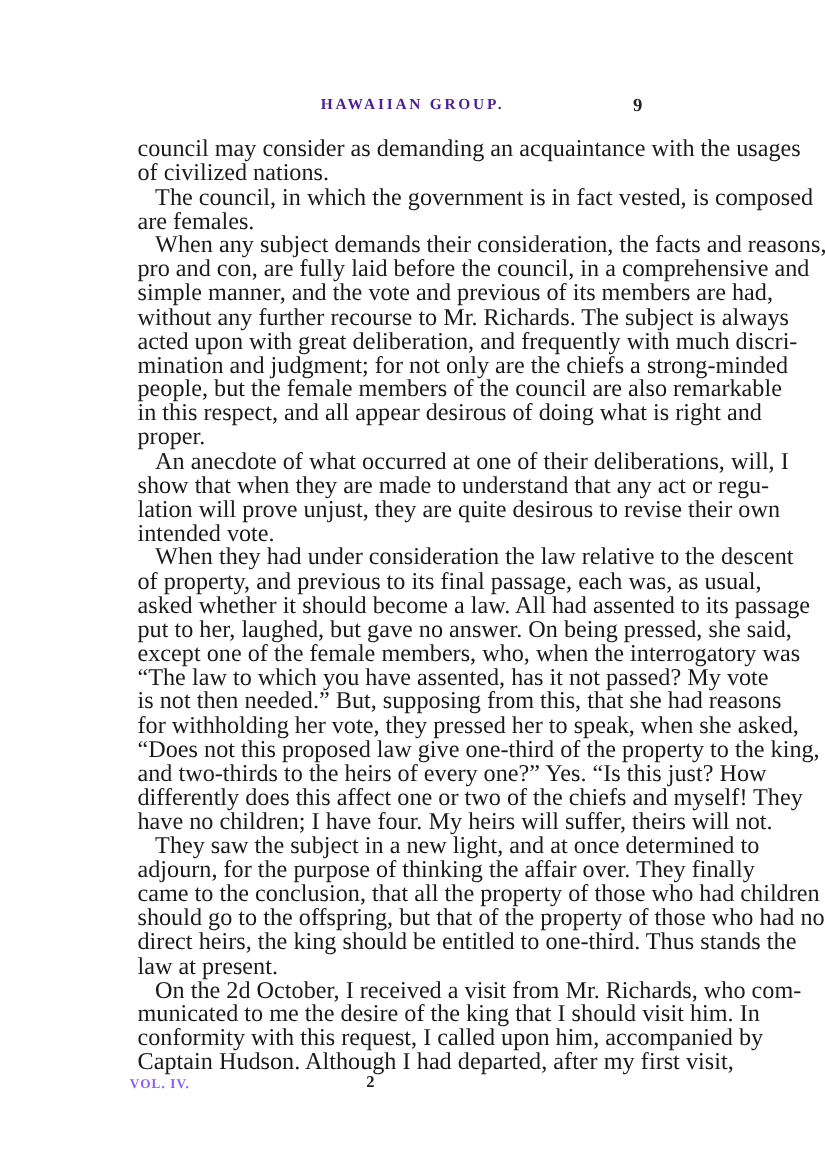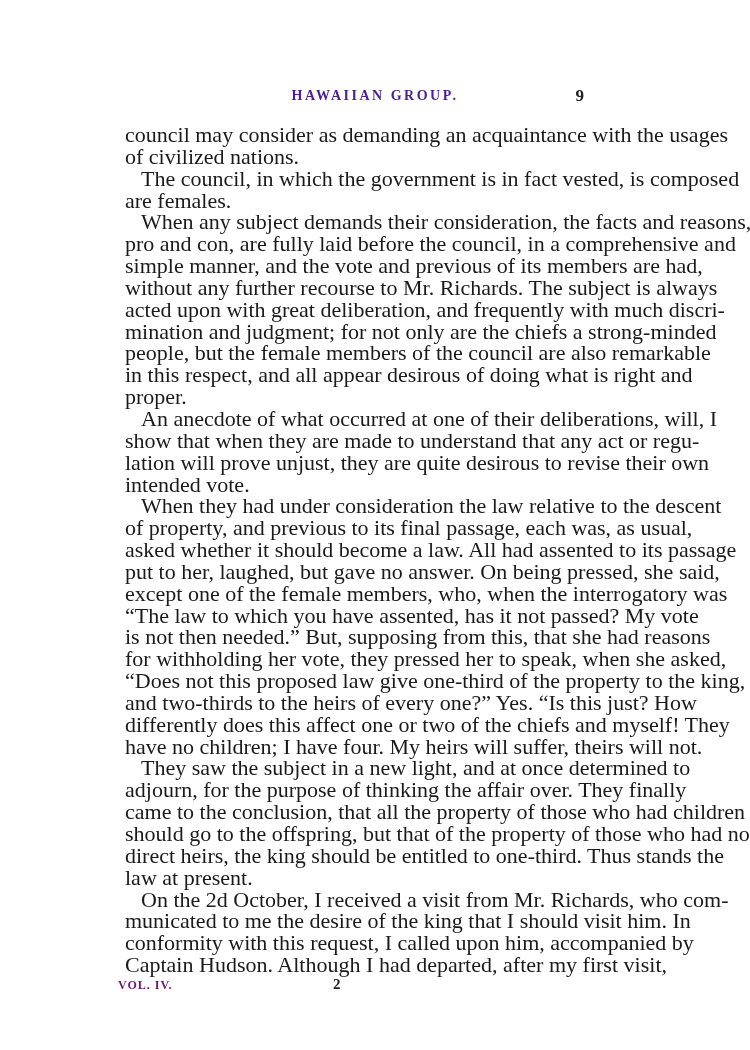--- a/index.html
+++ b/index.html
@@ -36,21 +36,21 @@
       height: 21.85px;
     }
     .line.last { text-align-last: left; }
     .line.indent { padding-left: 16px; }
     .footer {
       position: absolute; top: 976px; left: 104px; width: 542px; height: 20px;
     }
     .signature-vol {
       position: absolute; left: 14px; top: 2px;
       font-size: 12px; font-weight: bold; letter-spacing: 1px; font-variant: small-caps;
-      color: #701a75;
+      color: #8b5cf6;
     }
     .signature-mark {
       position: absolute; left: 229px; top: 0;
       font-size: 15px; font-weight: bold; color: #222;
     }
   </style>
 </head>
 <body>
 
 <div class="page">

